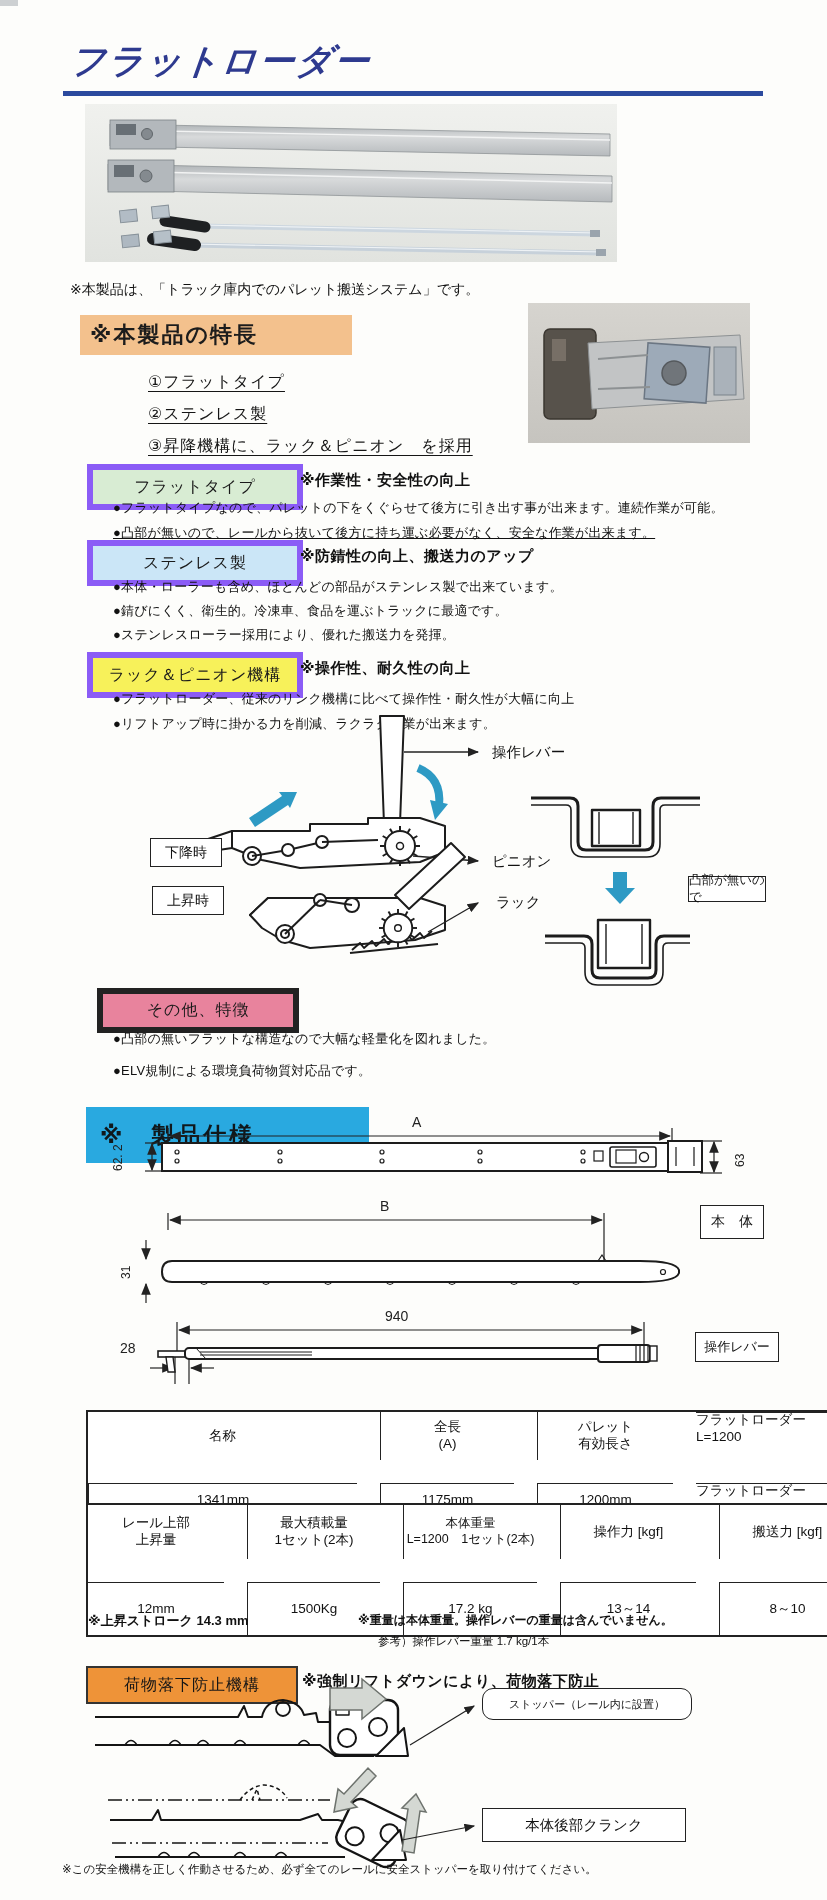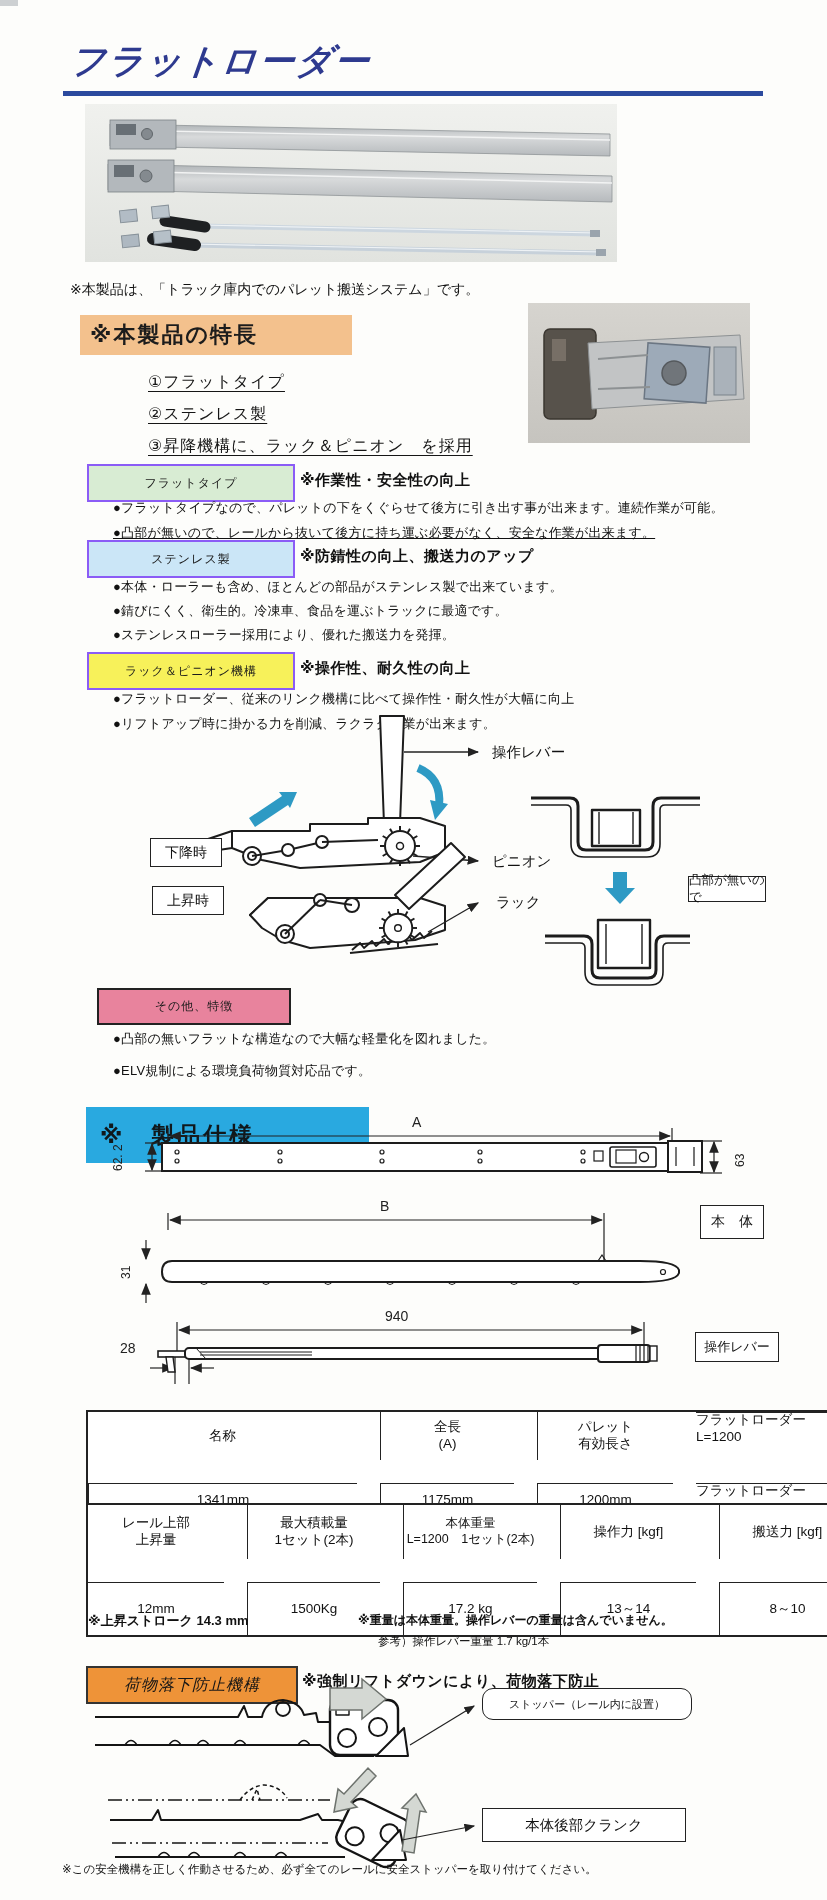--- a/index.html
+++ b/index.html
@@ -7,22 +7,22 @@
         font-family:"Liberation Sans","DejaVu Sans",sans-serif;color:#161616;}
   .abs{position:absolute;}
   .title{font-size:35px;font-weight:bold;font-style:italic;color:#2e3a8f;letter-spacing:2px;
          transform:skewX(-6deg);}
   .rule{background:#2b4a9e;height:5px;}
   .intro{font-size:14px;color:#111;}
   .hdr-orange{background:#f3c18d;color:#1c1c1c;font-size:22px;font-weight:bold;
               display:flex;align-items:center;padding-left:10px;letter-spacing:2px;}
   .feat-item{font-size:16px;color:#151515;text-decoration:underline;text-underline-offset:4px;
              letter-spacing:1px;font-weight:500;}
-  .sec-box{border:2px solid #8b5cf6;display:flex;align-items:center;justify-content:center;
-           font-size:12px;color:#1a1a1a;letter-spacing:1px;}
+  .sec-box{border:6px solid #8b5cf6;display:flex;align-items:center;justify-content:center;
+           font-size:16px;color:#1a1a1a;letter-spacing:1px;}
   .sec-note{font-size:15px;font-weight:bold;color:#111;letter-spacing:0.5px;white-space:nowrap;}
   .bullet{font-size:13px;color:#111;white-space:nowrap;letter-spacing:0.2px;}
   .dbox{border:1.6px solid #222;background:#fff;display:flex;align-items:center;justify-content:center;
         font-size:14px;color:#111;}
   .dlabel{font-size:14.5px;color:#111;white-space:nowrap;}
   .hdr-cyan{background:#29a9e0;color:#10181c;font-size:23px;font-weight:bold;display:flex;
             align-items:center;padding-left:14px;letter-spacing:3px;}
   .dim{font-size:14px;color:#222;}
   .vdim{font-size:12px;color:#222;transform:rotate(-90deg);transform-origin:center;white-space:nowrap;}
   .grid{display:grid;border:2px solid #222;background:#fff;gap:23px;}
@@ -401,21 +401,21 @@
       </div>
     <div class="cell">
         <span>8～10</span>
       </div>
   </div>
 
   <div class="abs notes" style="left:88px;top:1612px;font-weight:bold;font-size:13px;">※上昇ストローク  14.3 mm</div>
   <div class="abs notes" style="left:358px;top:1612px;font-weight:bold;font-size:12px;">※重量は本体重量。操作レバーの重量は含んでいません。</div>
   <div class="abs notes" style="left:378px;top:1634px;font-size:11.5px;">参考）操作レバー重量  1.7 kg/1本</div>
 
-  <div class="abs hdr-safety" style="left:86px;top:1666px;width:208px;height:34px;font-style:italic;">荷物落下防止機構</div>
+  <div class="abs hdr-safety" style="left:86px;top:1666px;width:208px;height:34px;">荷物落下防止機構</div>
   <div class="abs sec-note" style="left:302px;top:1672px;">※強制リフトダウンにより、荷物落下防止</div>
 
   <svg class="abs" style="left:70px;top:1670px;" width="720" height="200" viewBox="70 1670 720 200">
     <defs>
       <marker id="arr3" markerWidth="9" markerHeight="7" refX="8" refY="3.5" orient="auto-start-reverse">
         <path d="M0,0 L9,3.5 L0,7 Z" fill="#222"></path>
       </marker>
     </defs>
 
     <g stroke="#141414" fill="none" stroke-width="2" stroke-linejoin="round">

